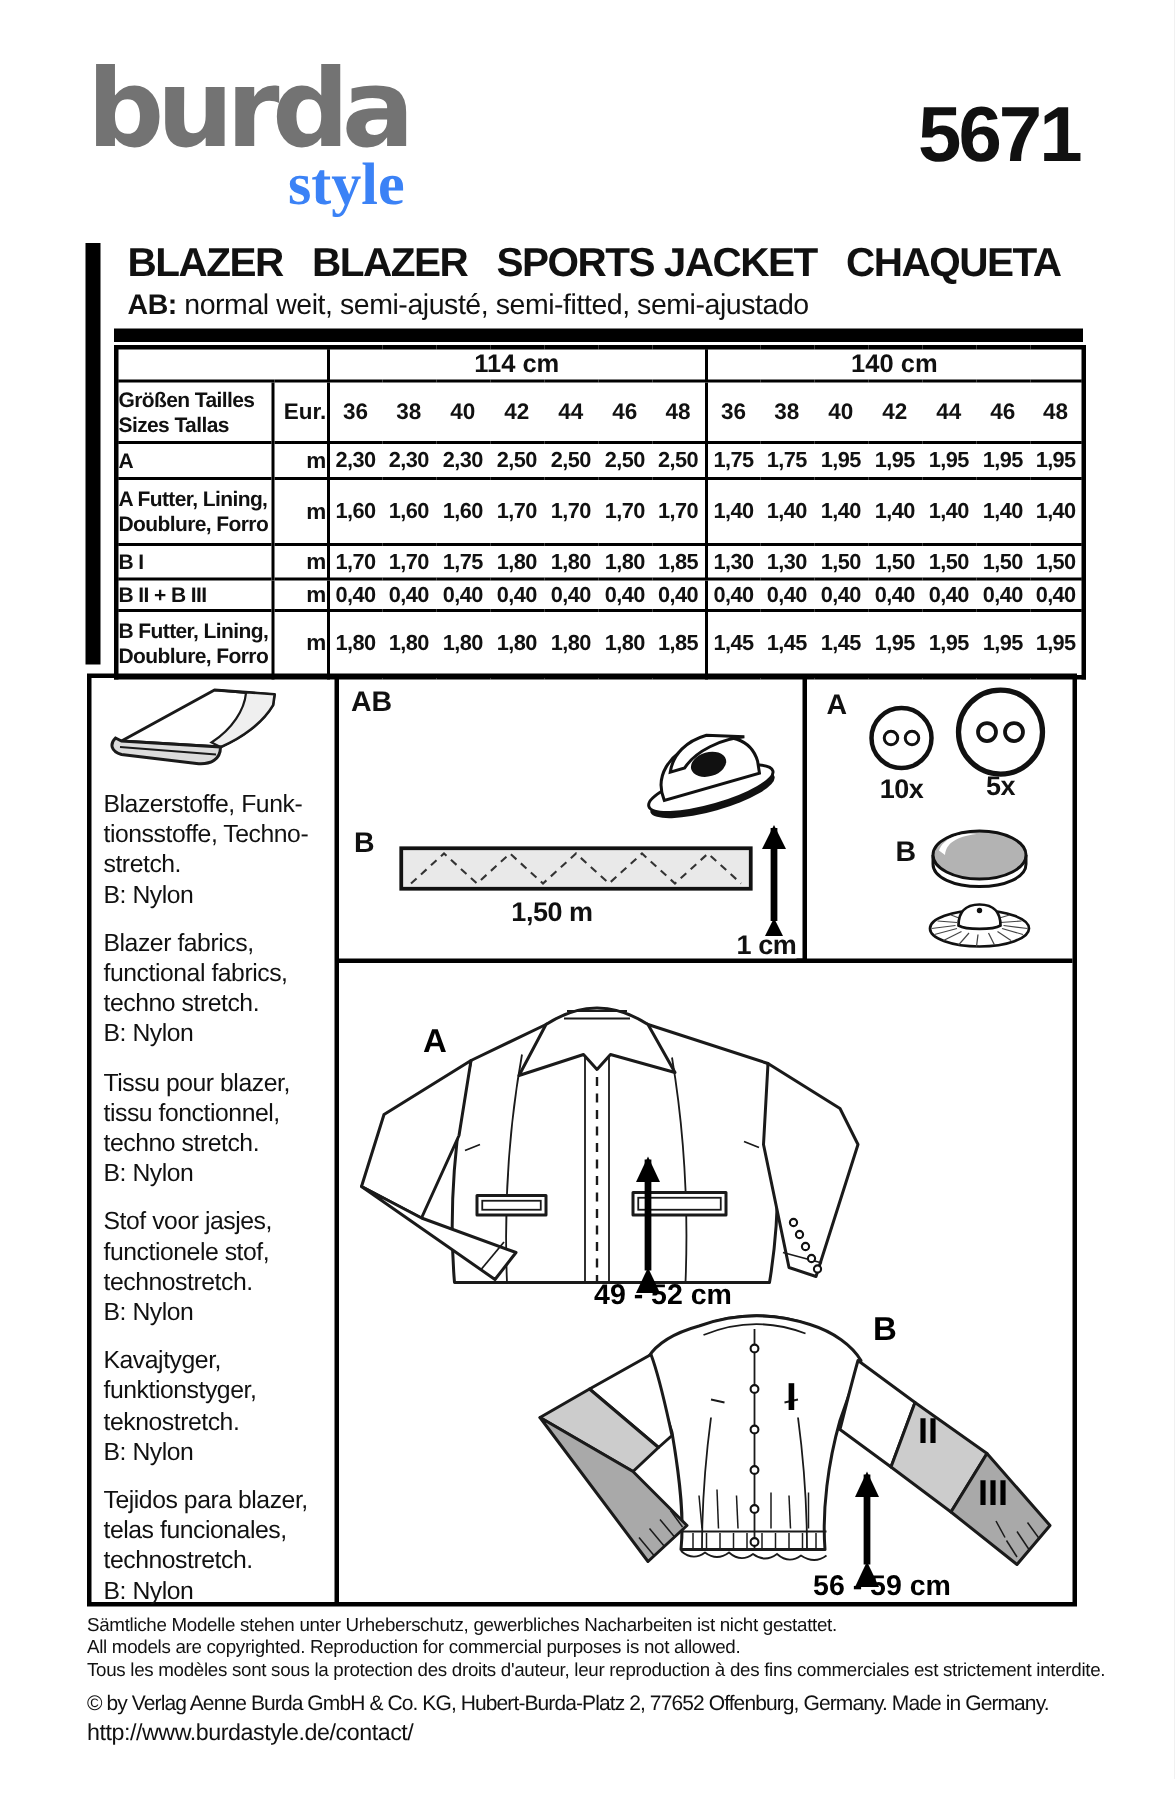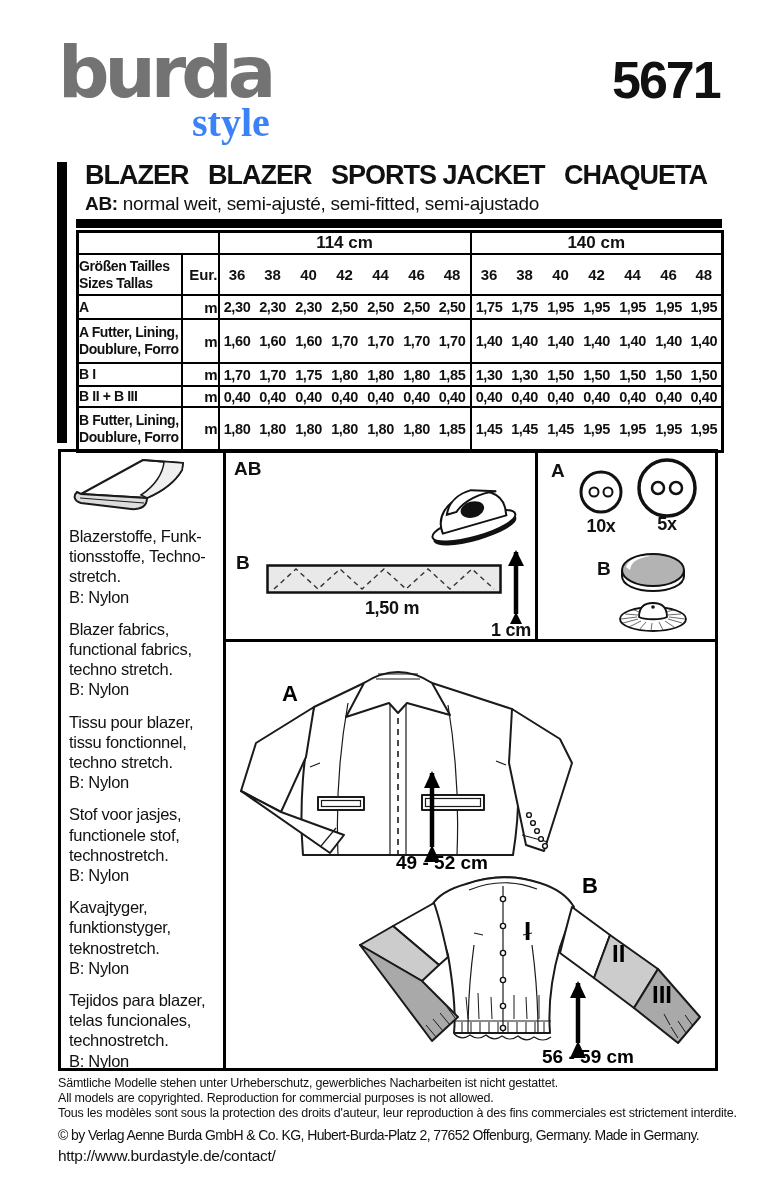--- a/index.html
+++ b/index.html
@@ -5,21 +5,21 @@
   html,body{margin:0;padding:0;background:#e8e8e8;}
   .page{position:relative;width:783px;height:1200px;background:#ffffff;overflow:hidden;
         font-family:"Liberation Sans",sans-serif;color:#111;}
   .abs{position:absolute;}
 
   
   .logo-burda{left:58px;top:36px;font-family:"DejaVu Sans",sans-serif;font-weight:bold;
       font-size:72px;line-height:72px;letter-spacing:-5px;color:#737373;}
   .logo-style{left:192px;top:103px;font-family:"Liberation Serif",serif;font-weight:bold;
       font-size:40px;line-height:40px;color:#3b82f6;}
-  .pattern-number{left:612px;top:50px;font-size:52px;font-weight:bold;letter-spacing:-2px;}
+  .pattern-number{left:612px;top:60px;font-size:52px;font-weight:bold;letter-spacing:-2px;}
 
   
   .accent-bar{left:57px;top:162px;width:10px;height:281px;background:#000;}
   .garment-title{left:85px;top:160px;font-size:27px;font-weight:bold;letter-spacing:-1px;white-space:pre;}
   .fit-line{left:85px;top:193px;font-size:19px;letter-spacing:-0.3px;white-space:pre;}
   .fit-line b{font-weight:bold;}
   .thick-bar{left:76px;top:219px;width:646px;height:9px;background:#000;}
 
   
   table.yardage{position:absolute;left:76px;top:230px;border-collapse:collapse;table-layout:fixed;
@@ -246,21 +246,21 @@
           <path d="M18,47 C16,30 29,18 50,16 C72,14 85,24 85,39 L84,47 Z" fill="#fff" stroke="#111" stroke-width="2"></path>
           <path d="M27,30 C32,19 43,13 57,13 L81,21 C66,18 47,21 37,30 Z" fill="#fff" stroke="#111" stroke-width="2"></path>
           <ellipse cx="53" cy="32" rx="12" ry="8" fill="#111"></ellipse>
         </g>
       </svg>
       <div class="abs view-label" style="left:10px;top:100px">B</div>
       <svg class="abs" style="left:40px;top:112px" width="236" height="30" viewBox="0 0 236 30">
         <rect x="1.5" y="1.5" width="233" height="27" fill="#e9e9e9" stroke="#111" stroke-width="2.5"></rect>
         <polyline points="8,25 30,5 52,25 74,5 96,25 118,5 140,25 162,5 184,25 206,5 228,25" fill="none" stroke="#333" stroke-width="1.4" stroke-dasharray="5 4"></polyline>
       </svg>
-      <div class="abs small-label" style="left:48px;top:146px;width:236px;text-align:center">1,50 m</div>
+      <div class="abs small-label" style="left:24px;top:146px;width:236px;text-align:center">1,50 m</div>
       <svg class="abs" style="left:279px;top:90px" width="22" height="82" viewBox="0 0 22 82">
         <defs>
             <marker id="ah1" markerUnits="userSpaceOnUse" markerWidth="18" markerHeight="18" refX="14" refY="8" orient="auto">
               <path d="M0,0 L16,8 L0,16 Z" fill="#000"></path>
             </marker>
           </defs>
         <line x1="11" y1="10" x2="11" y2="72" stroke="#000" stroke-width="4.5" marker-start="url(#ah1)" marker-end="url(#ah1)" transform="rotate(180 11 41)"></line>
       </svg>
       <div class="abs small-label" style="left:260px;top:168px;width:50px;text-align:center">1 cm</div>
     </div>

